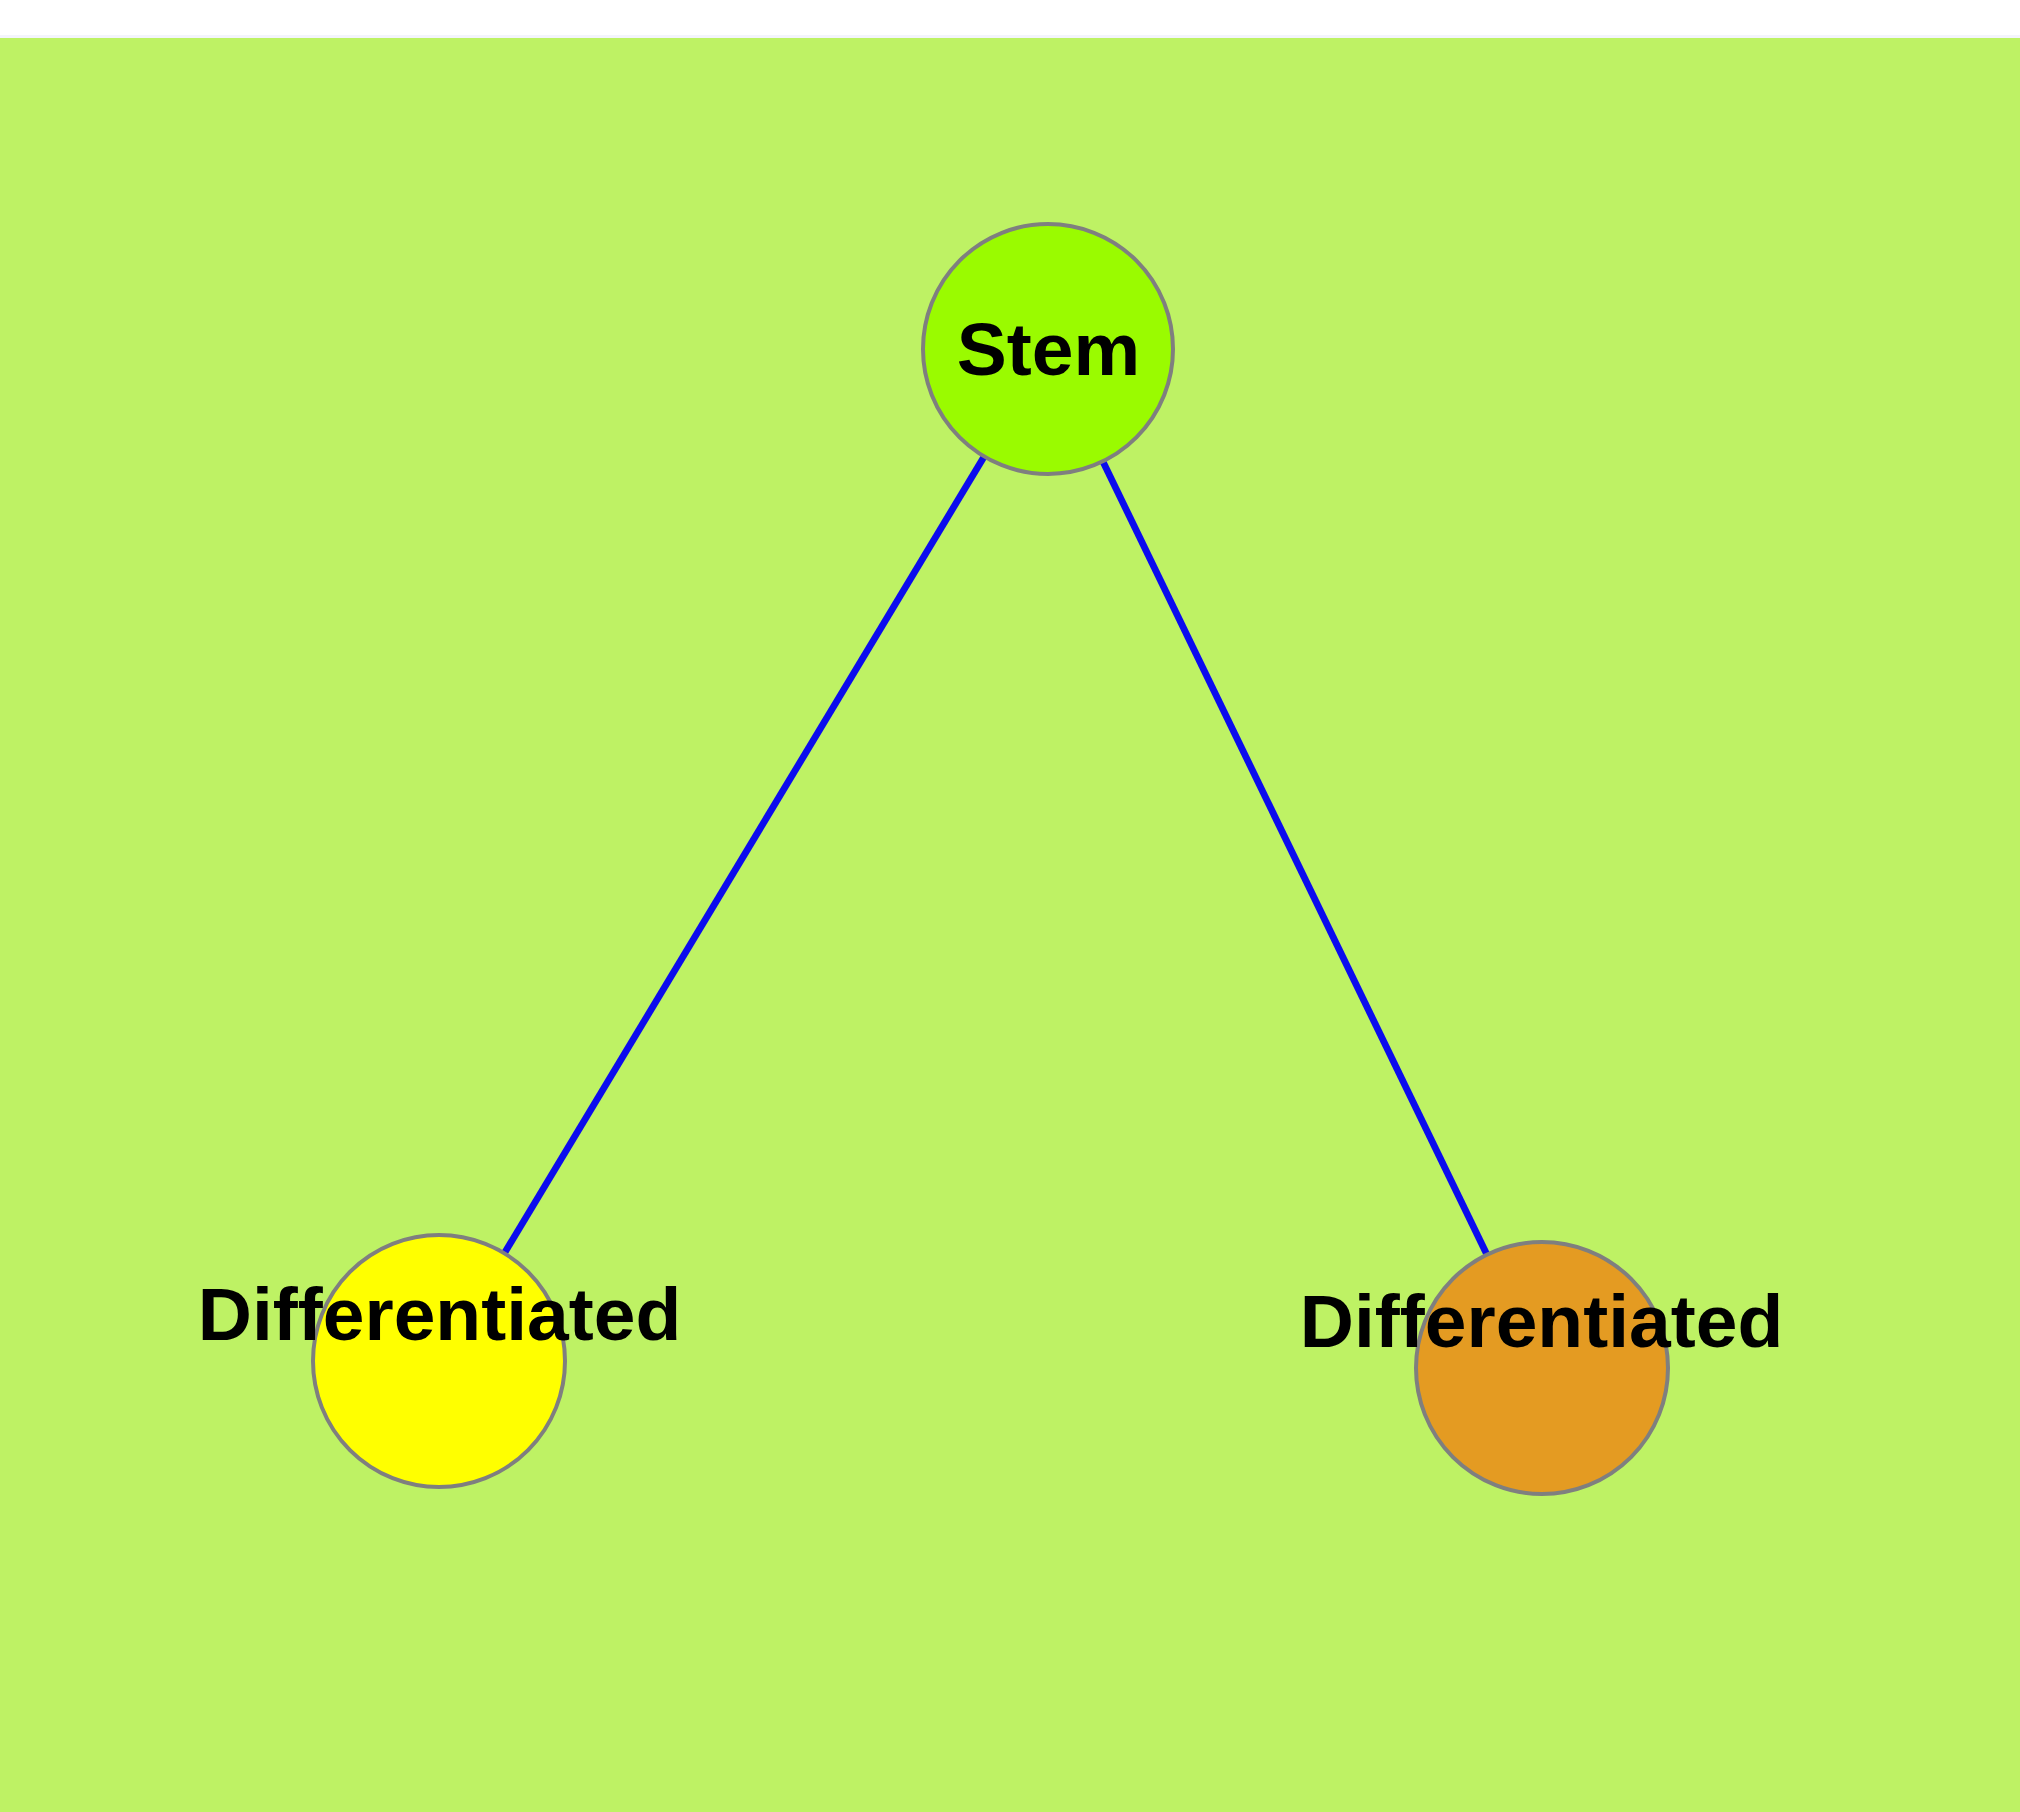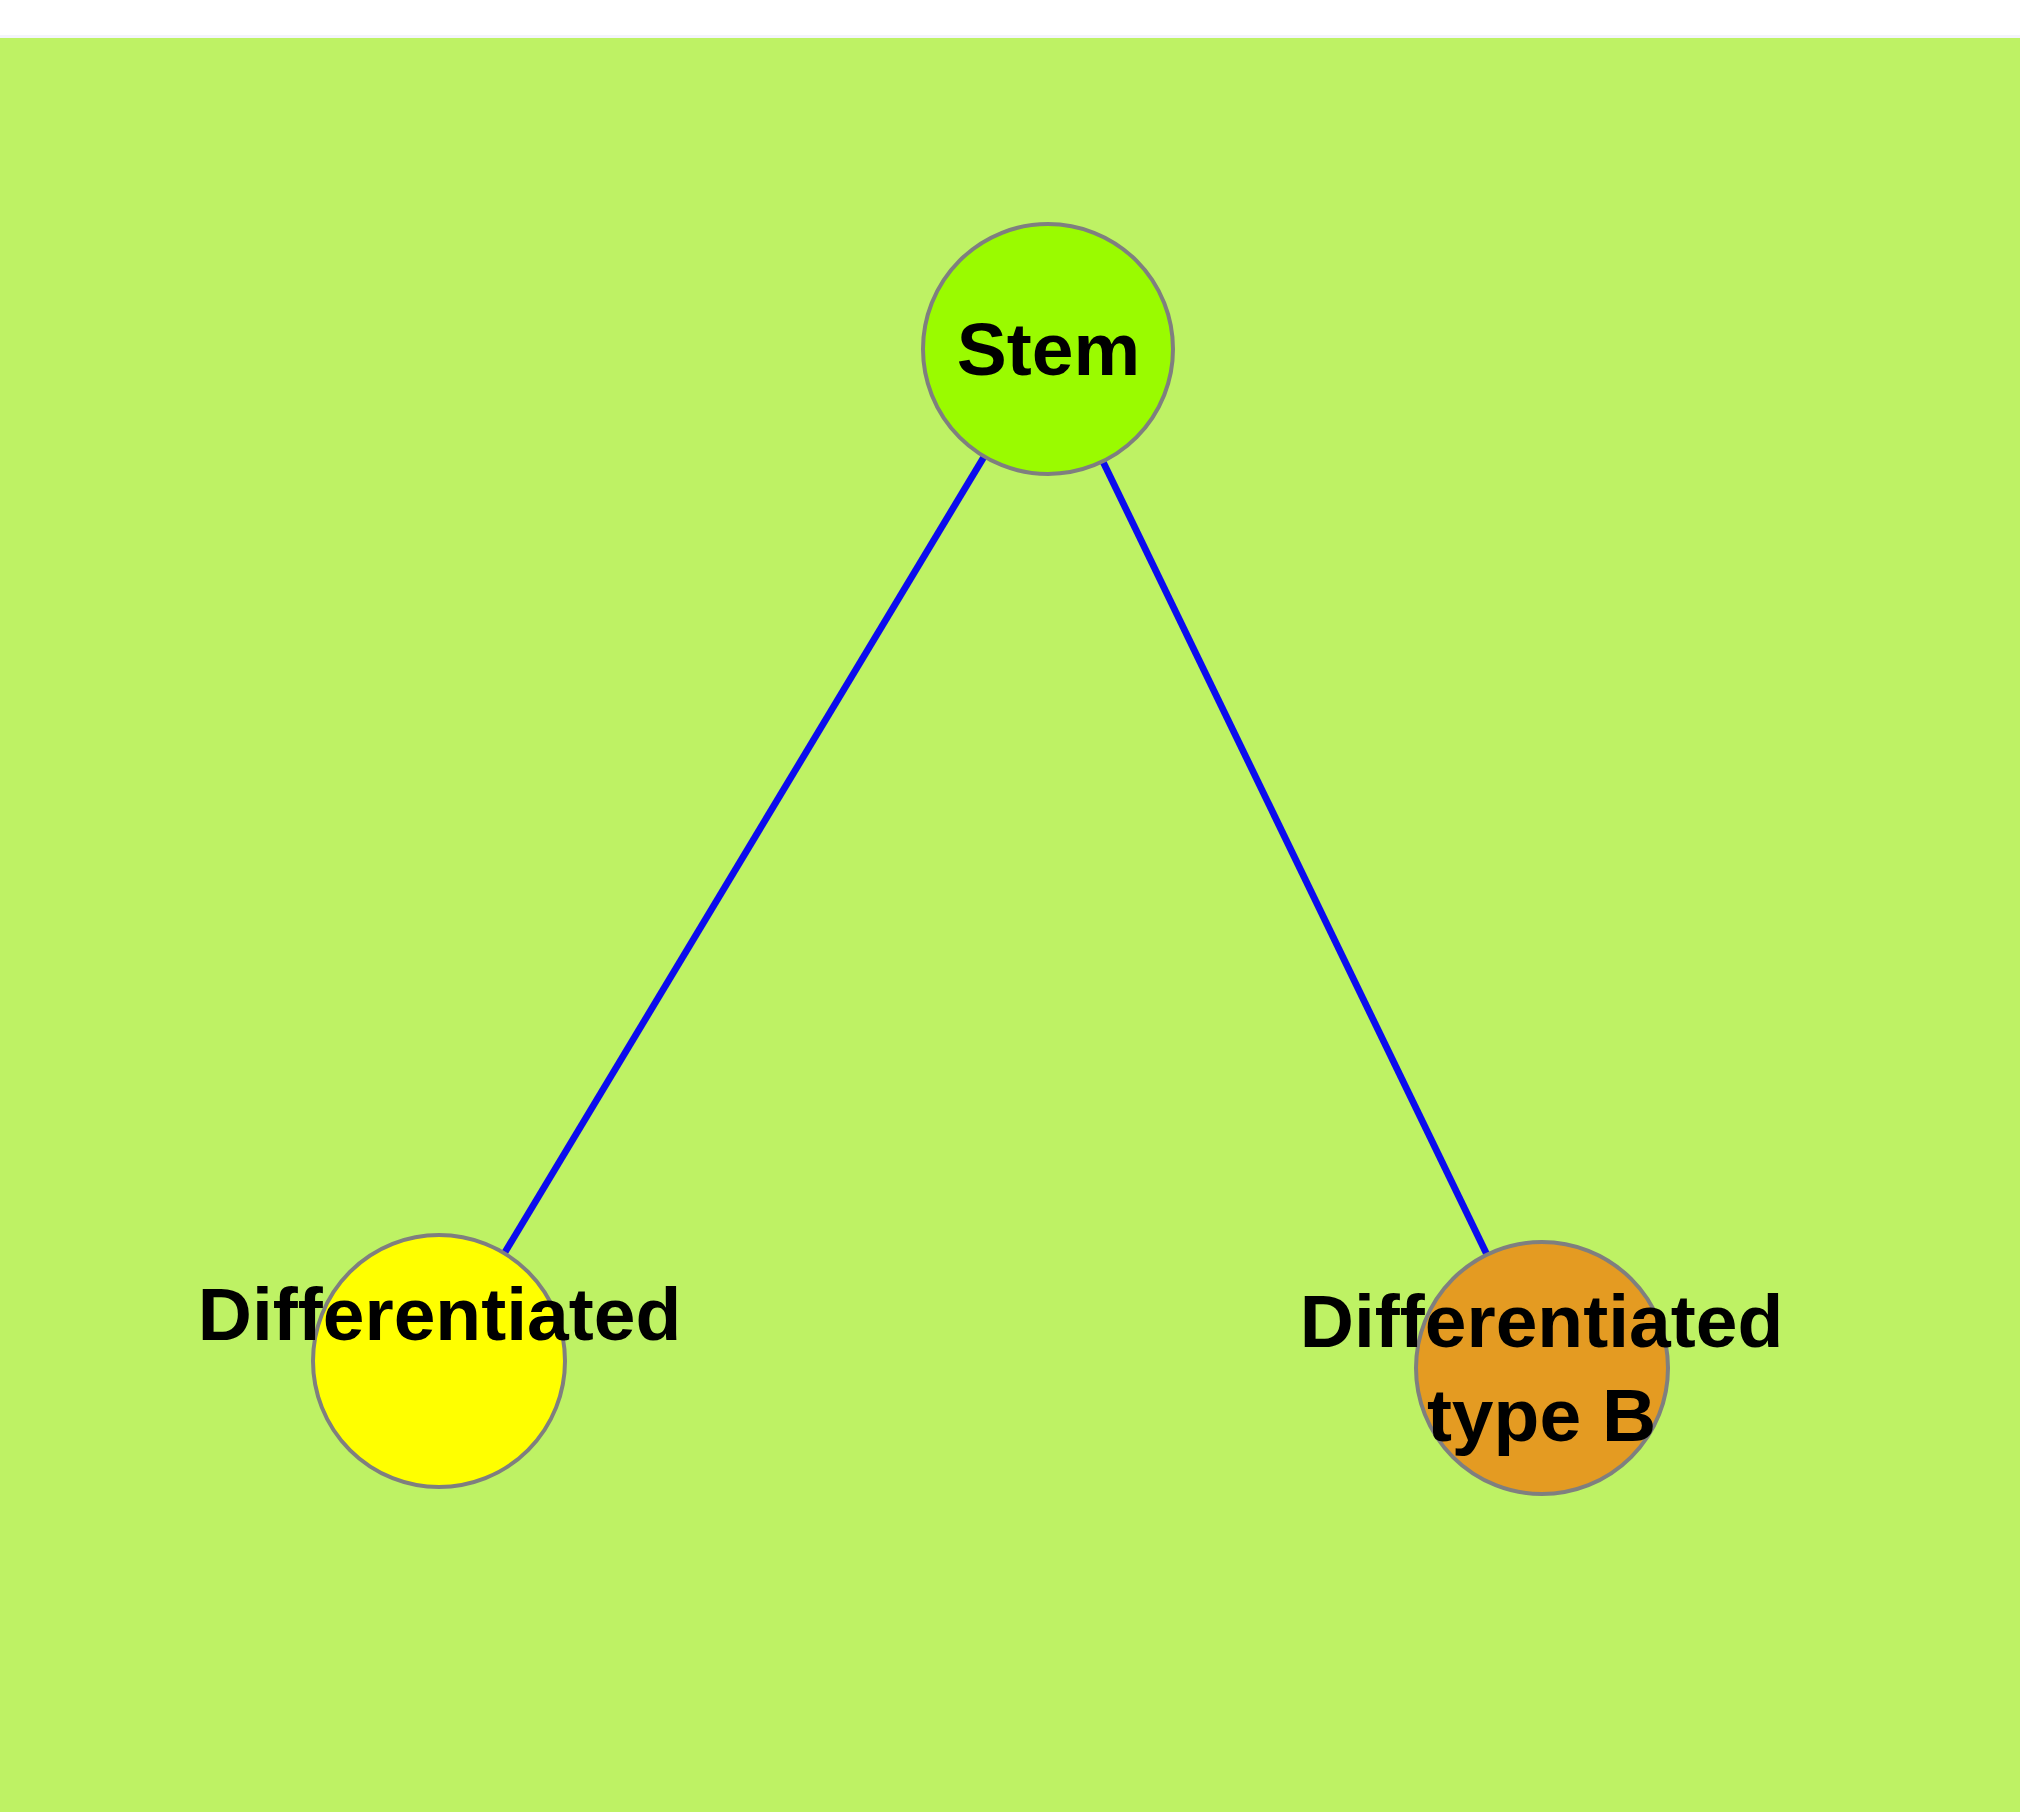--- a/index.html
+++ b/index.html
@@ -80,17 +80,16 @@
   <div class="label label-stem">
     <span>Stem</span>
   </div>
 
   <div class="label label-a">
     <span>Differentiated</span>
   </div>
 
   <div class="label label-b">
     <span>Differentiated</span>
-    <span>type B</span>
   </div>
 
 </div>
 
 
 </body></html>

